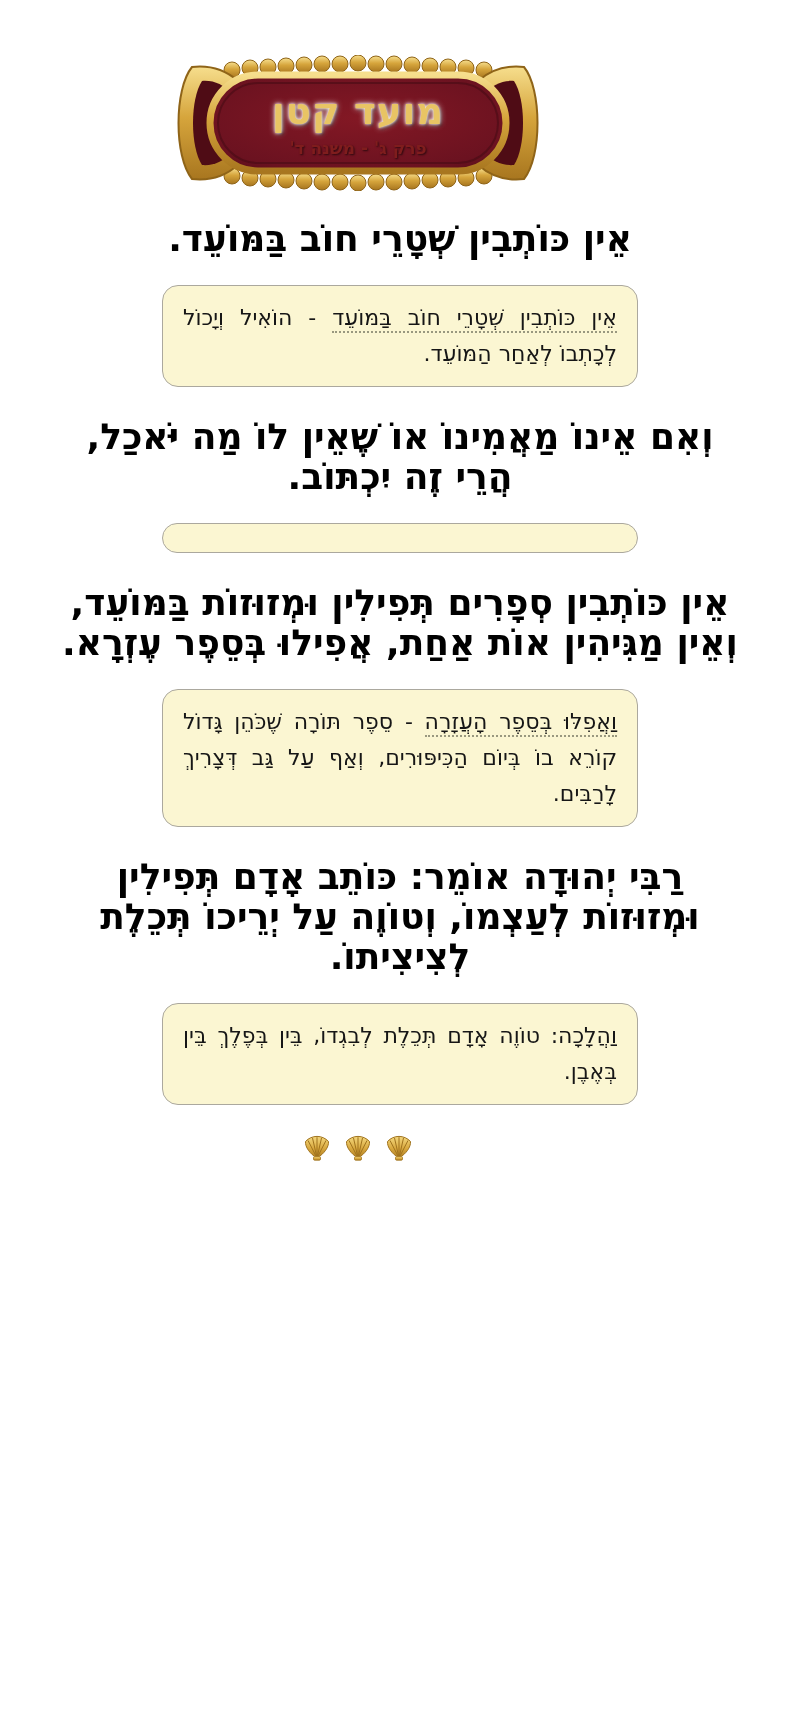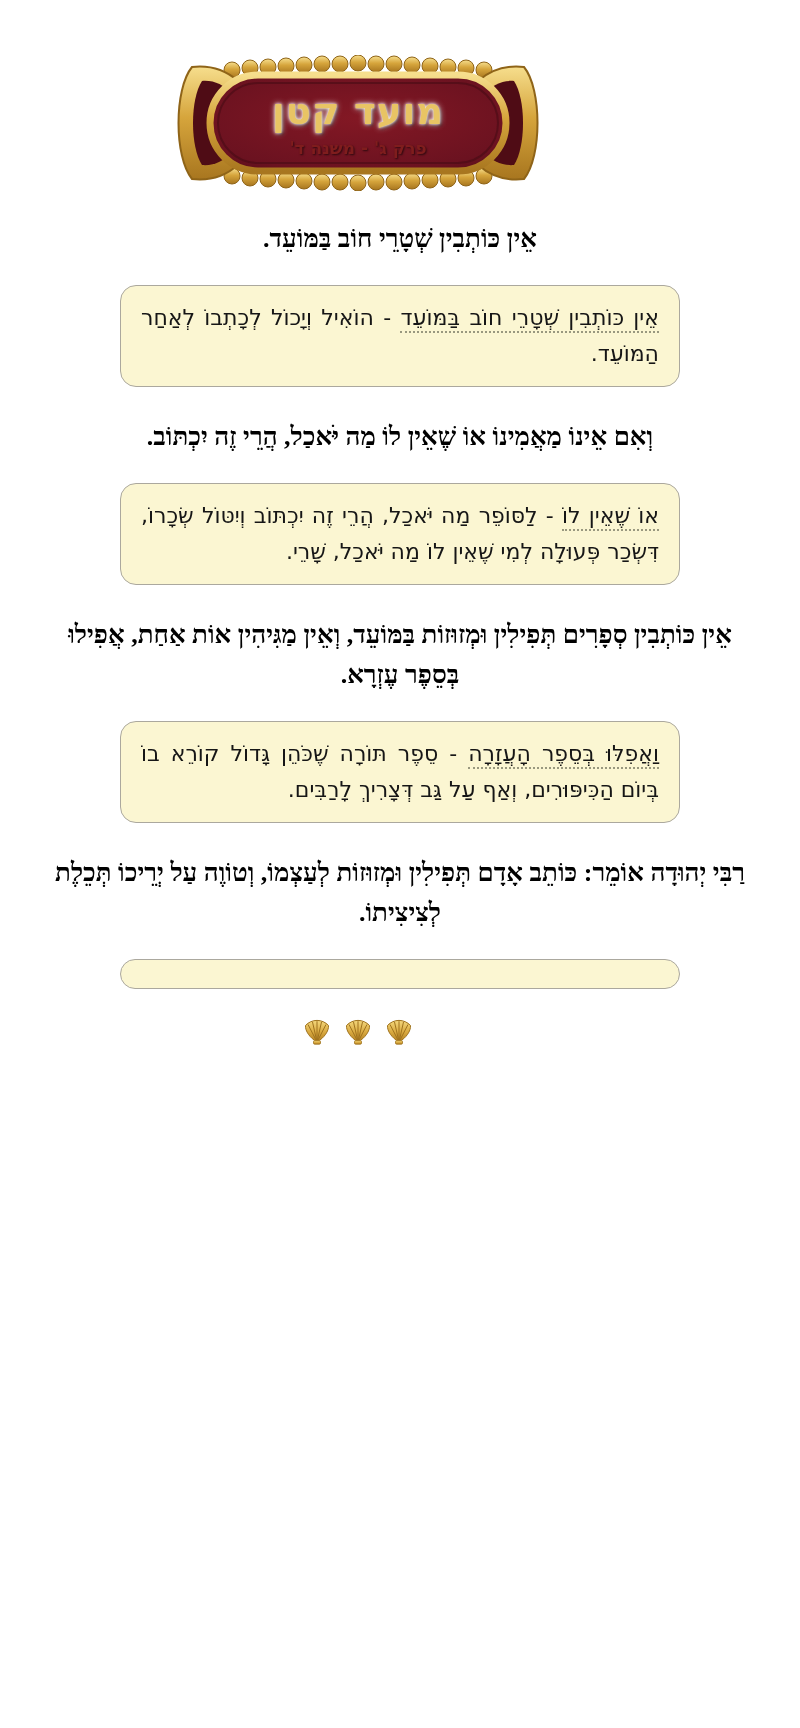--- a/index.html
+++ b/index.html
@@ -15,25 +15,25 @@
     font-size:37px;font-weight:bold;color:#E8C464;letter-spacing:1px;
     text-shadow:0 0 3px #ffffff,0 0 6px rgba(255,255,255,.9),2px 2px 3px rgba(0,0,0,.55);
   }
   .banner-subtitle{
     font-size:17px;font-weight:bold;color:#7f1d1d;margin-top:5px;
     text-shadow:1px 1px 2px rgba(0,0,0,.6);
   }
   
   .mishnah{
     direction:rtl;text-align:center;font-weight:bold;color:#000;
-    font-size:26px;line-height:40px;margin:28px 55px 26px;font-family:Liberation Serif, serif;
+    font-size:36px;line-height:40px;margin:28px 55px 26px;
   }
   
   .box{
-    direction:rtl;width:560px;margin:0 auto 30px;box-sizing:border-box;
+    direction:rtl;width:476px;margin:0 auto 30px;box-sizing:border-box;
     background:#FBF6D2;border:1.5px solid #ABA89E;border-radius:16px;
     padding:14px 20px;
   }
   .box p{
     margin:0;font-size:22px;line-height:36px;color:#161616;
     text-align:justify;text-align-last:right;
   }
   .box p + p{margin-top:16px;}
   .lead{border-bottom:2px dotted #99987F;padding-bottom:1px;}
   
@@ -121,32 +121,32 @@
 
 <p class="mishnah" lang="he">אֵין כּוֹתְבִין שְׁטָרֵי חוֹב בַּמּוֹעֵד.</p>
 
 <div class="box">
   <p><span class="lead">אֵין כּוֹתְבִין שְׁטָרֵי חוֹב בַּמּוֹעֵד</span><span> - הוֹאִיל וְיָכוֹל לְכָתְבוֹ לְאַחַר הַמּוֹעֵד.</span></p>
 </div>
 
 <p class="mishnah" lang="he">וְאִם אֵינוֹ מַאֲמִינוֹ אוֹ שֶׁאֵין לוֹ מַה יֹּאכַל, הֲרֵי זֶה יִכְתּוֹב.</p>
 
 <div class="box">
-  <p><span class="lead">אוֹ שֶׁאֵין לוֹ</span><span> - לַסּוֹפֵר מַה יֹּאכַל, הֲרֵי זֶה יִכְתּוֹב וְיִטּוֹל שְׂכָרוֹ, דִּשְׂכַר פְּעוּלָה לְמִי שֶׁאֵין לוֹ מַה יֹּאכַל, שָׁרֵי.</span></p>
 </div>
 
 <p class="mishnah" lang="he">אֵין כּוֹתְבִין סְפָרִים תְּפִילִין וּמְזוּזוֹת בַּמּוֹעֵד, וְאֵין מַגִּיהִין אוֹת אַחַת, אֲפִילוּ בְּסֵפֶר עֶזְרָא.</p>
 
 <div class="box">
   <p><span class="lead">וַאֲפִלּוּ בְּסֵפֶר הָעֲזָרָה</span><span> - סֵפֶר תּוֹרָה שֶׁכֹּהֵן גָּדוֹל קוֹרֵא בוֹ בְּיוֹם הַכִּיפּוּרִים, וְאַף עַל גַּב דְּצָרִיךְ לָרַבִּים.</span></p>
 </div>
 
 <p class="mishnah" lang="he">רַבִּי יְהוּדָה אוֹמֵר: כּוֹתֵב אָדָם תְּפִילִין וּמְזוּזוֹת לְעַצְמוֹ, וְטוֹוֶה עַל יְרֵיכוֹ תְּכֵלֶת לְצִיצִיתוֹ.</p>
 
 <div class="box">
+  <p><span>וַהֲלָכָה: טוֹוֶה אָדָם תְּכֵלֶת לְבִגְדוֹ, בֵּין בְּפֶלֶךְ בֵּין בְּאֶבֶן.</span></p>
 </div>
 
 <div class="shells">
   <svg class="shell" viewBox="0 0 28 26" width="28" height="26" aria-hidden="true">
     <path d="M14,23 C7,19 2,12 2.5,6.5 A15.5,15.5 0 0 1 25.5,6.5 C26,12 21,19 14,23 Z" fill="url(#gshell)" stroke="#A0731E" stroke-width="1"></path>
     <path d="M14,23 L5,5.5 M14,23 L9.5,3 M14,23 L14,2.2 M14,23 L18.5,3 M14,23 L23,5.5" stroke="#A0731E" stroke-width="1" fill="none"></path>
     <rect x="10.5" y="21.6" width="7" height="3.6" rx="1.2" fill="url(#gshell)" stroke="#A0731E" stroke-width="0.8"></rect>
   </svg>
   <svg class="shell" viewBox="0 0 28 26" width="28" height="26" aria-hidden="true">
     <path d="M14,23 C7,19 2,12 2.5,6.5 A15.5,15.5 0 0 1 25.5,6.5 C26,12 21,19 14,23 Z" fill="url(#gshell)" stroke="#A0731E" stroke-width="1"></path>

